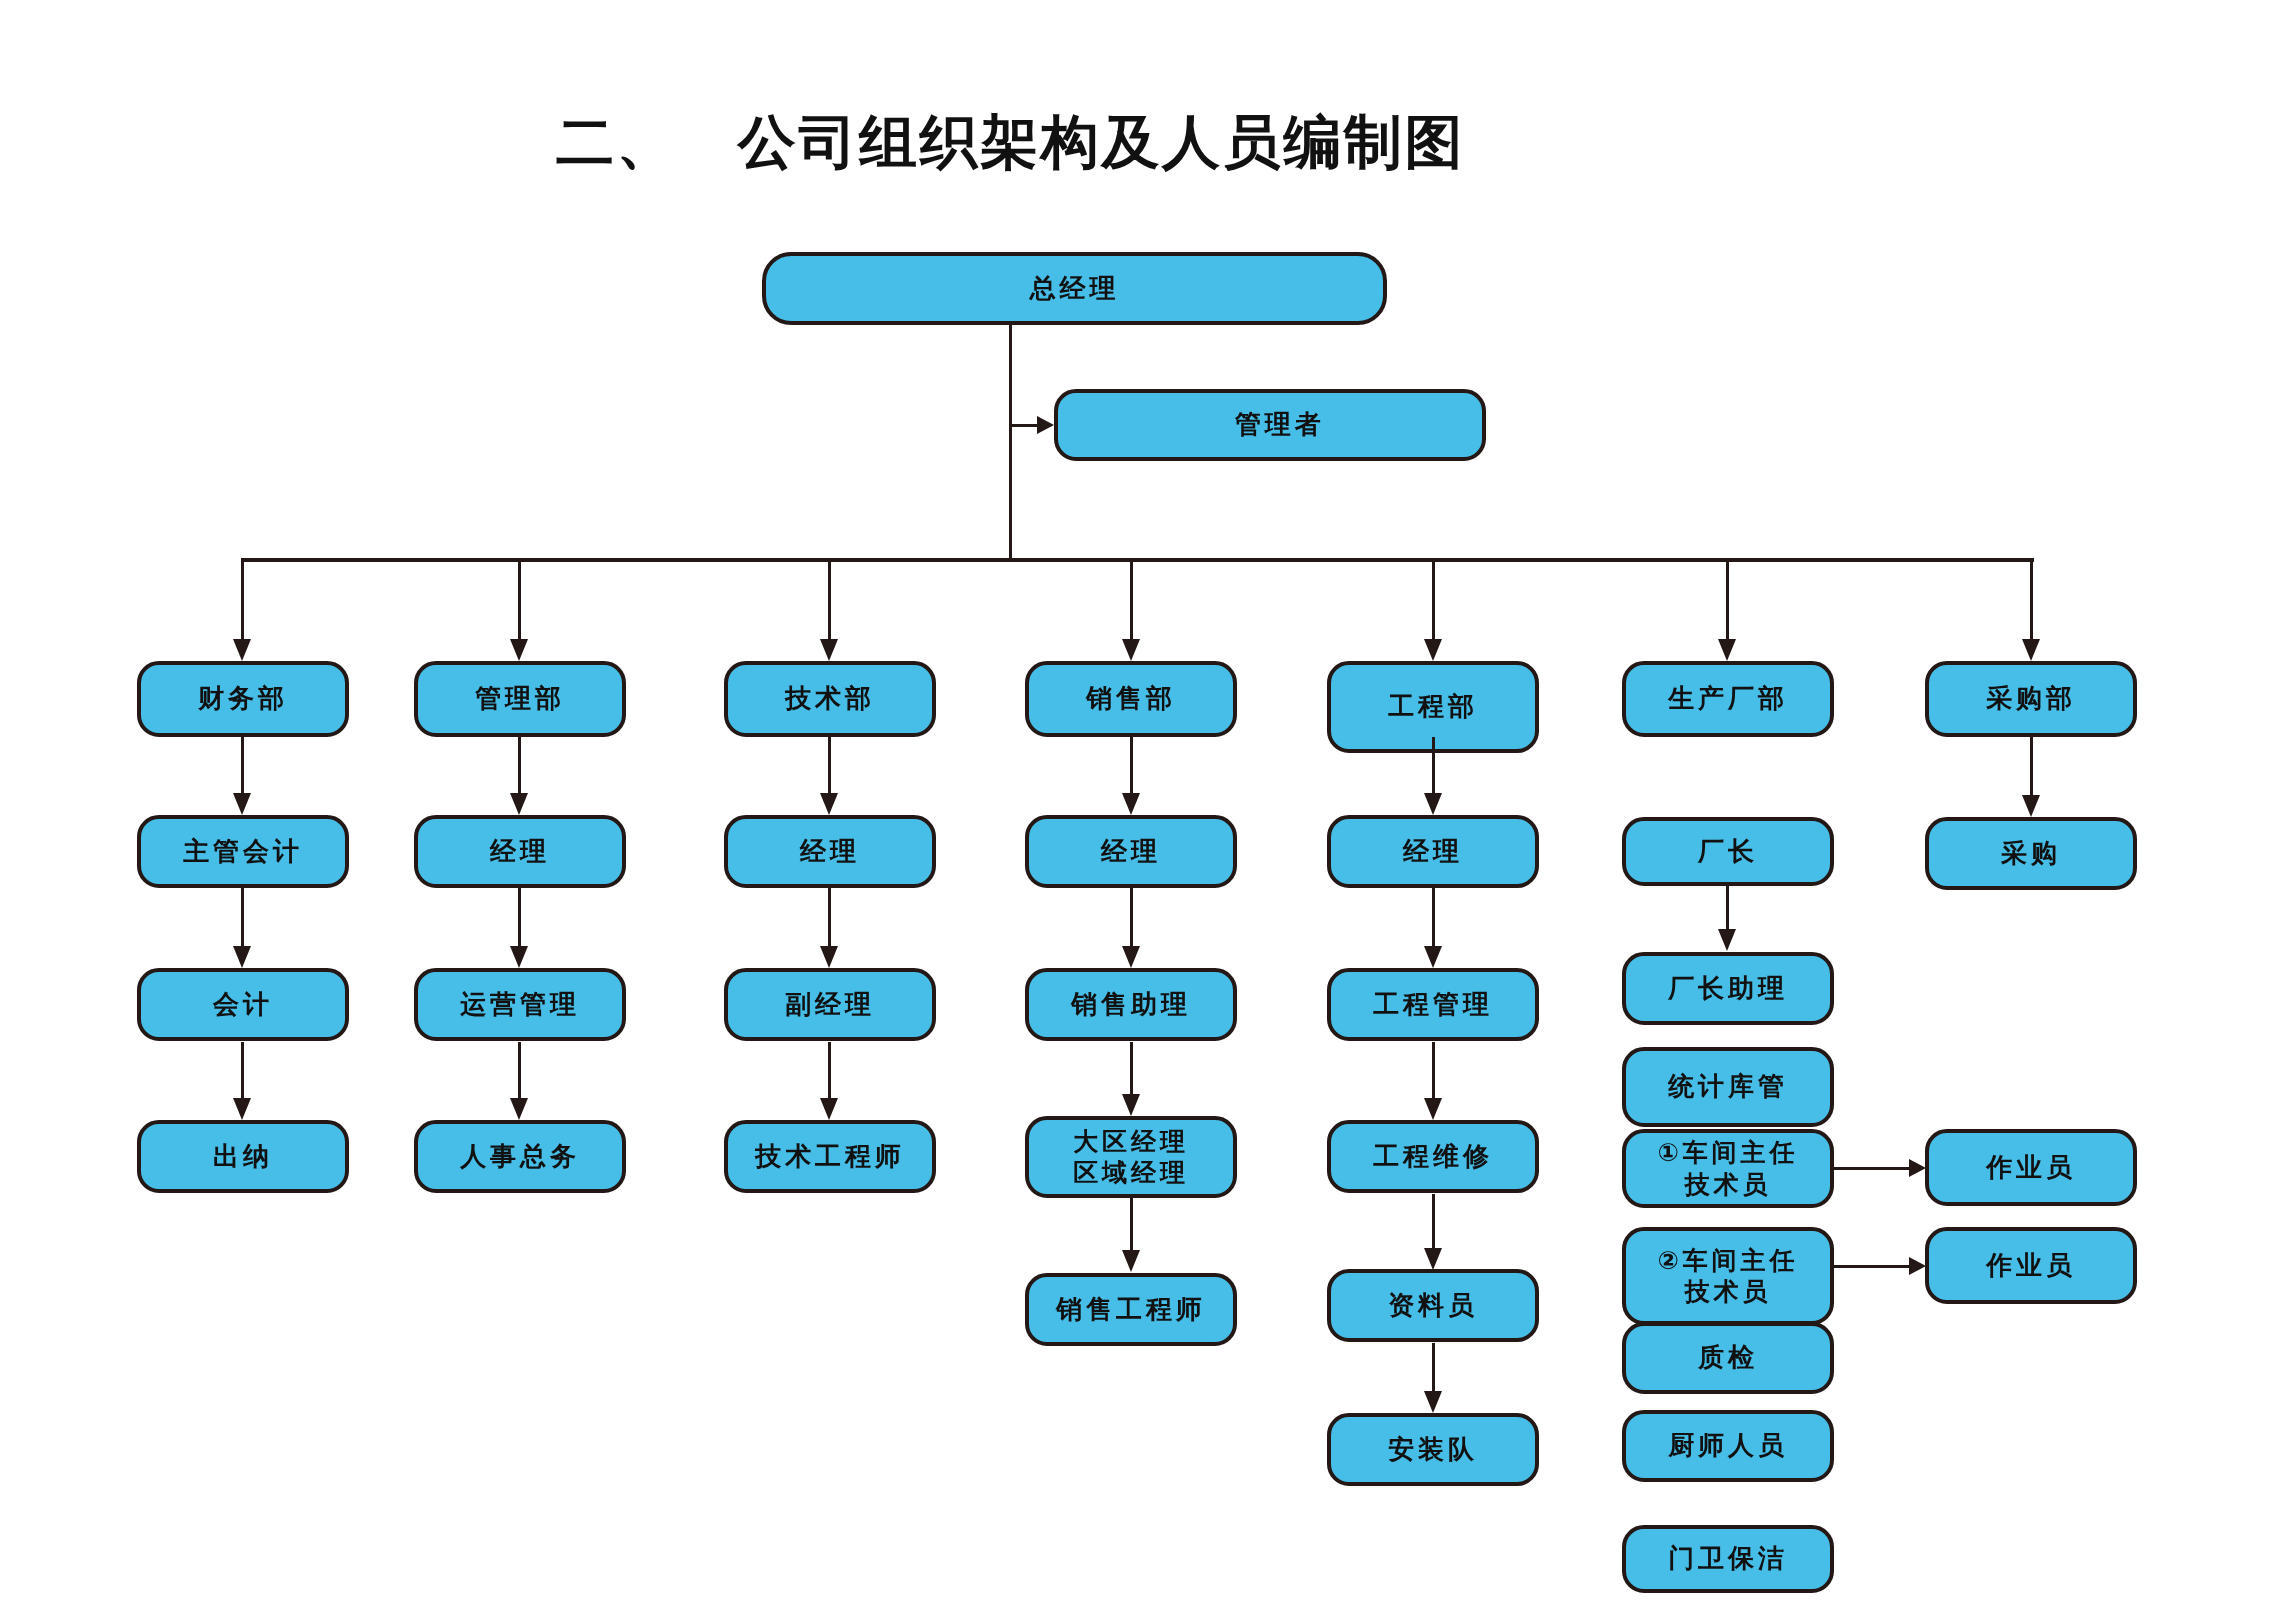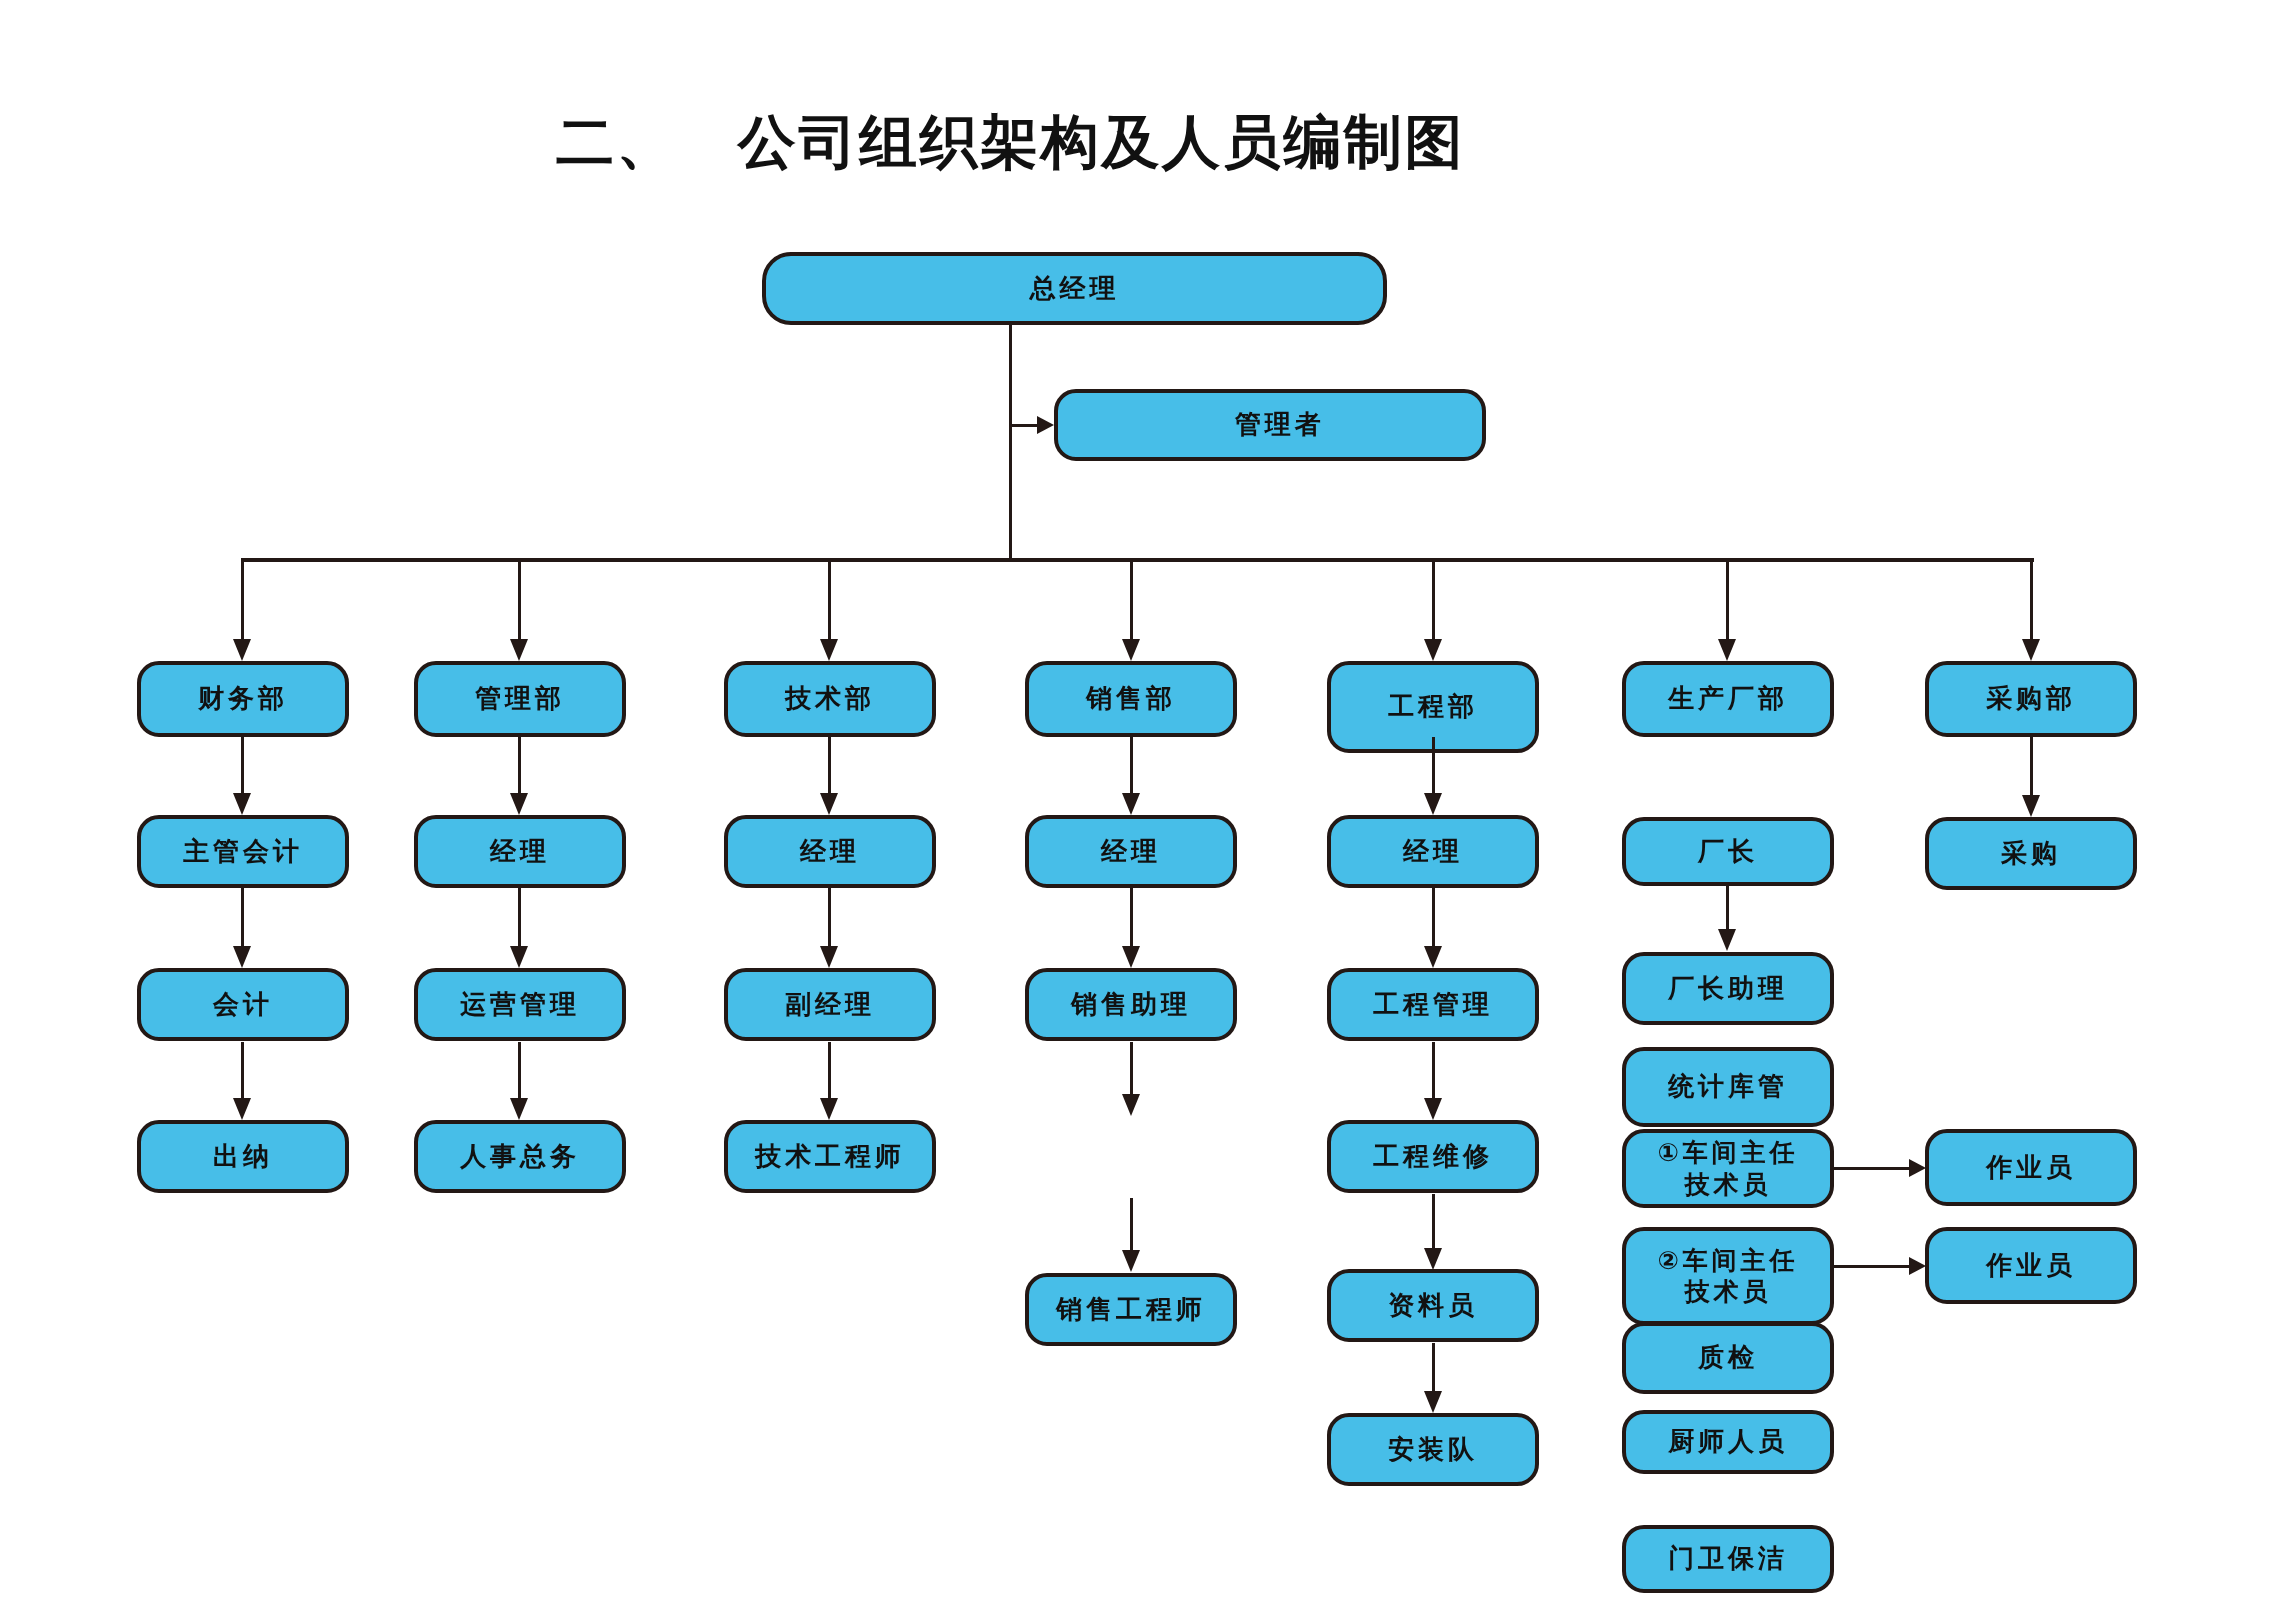--- a/index.html
+++ b/index.html
@@ -141,20 +141,24 @@
 
   <div class="varrow" style="left:1130px;top:737px;height:56px"></div>
   <div class="box" style="left:1025px;top:815px">
       <span class="lbl">经理</span>
     </div>
   <div class="varrow" style="left:1130px;top:888px;height:58px"></div>
   <div class="box" style="left:1025px;top:968px">
       <span class="lbl">销售助理</span>
     </div>
   <div class="varrow" style="left:1130px;top:1042px;height:52px"></div>
+  <div class="box two" style="left:1025px;top:1116px;height:82px">
+      <span class="lbl">大区经理
+区域经理</span>
+    </div>
   <div class="varrow" style="left:1130px;top:1198px;height:52px"></div>
   <div class="box" style="left:1025px;top:1273px">
       <span class="lbl">销售工程师</span>
     </div>
 
   <div class="varrow" style="left:1432px;top:737px;height:56px"></div>
   <div class="box" style="left:1327px;top:815px">
       <span class="lbl">经理</span>
     </div>
   <div class="varrow" style="left:1432px;top:888px;height:58px"></div>
@@ -188,21 +192,21 @@
       <span class="lbl">①车间主任
 技术员</span>
     </div>
   <div class="box two" style="left:1622px;top:1227px;height:98px">
       <span class="lbl">②车间主任
 技术员</span>
     </div>
   <div class="box" style="left:1622px;top:1322px;height:72px">
       <span class="lbl">质检</span>
     </div>
-  <div class="box" style="left:1622px;top:1410px;height:64px">
+  <div class="box" style="left:1622px;top:1410px;height:72px">
       <span class="lbl">厨师人员</span>
     </div>
   <div class="box" style="left:1622px;top:1525px;height:68px">
       <span class="lbl">门卫保洁</span>
     </div>
 
   <div class="harrow" style="left:1834px;top:1167px;width:75px"></div>
   <div class="harrow" style="left:1834px;top:1265px;width:75px"></div>
   <div class="box" style="left:1925px;top:1129px;height:77px">
       <span class="lbl">作业员</span>

